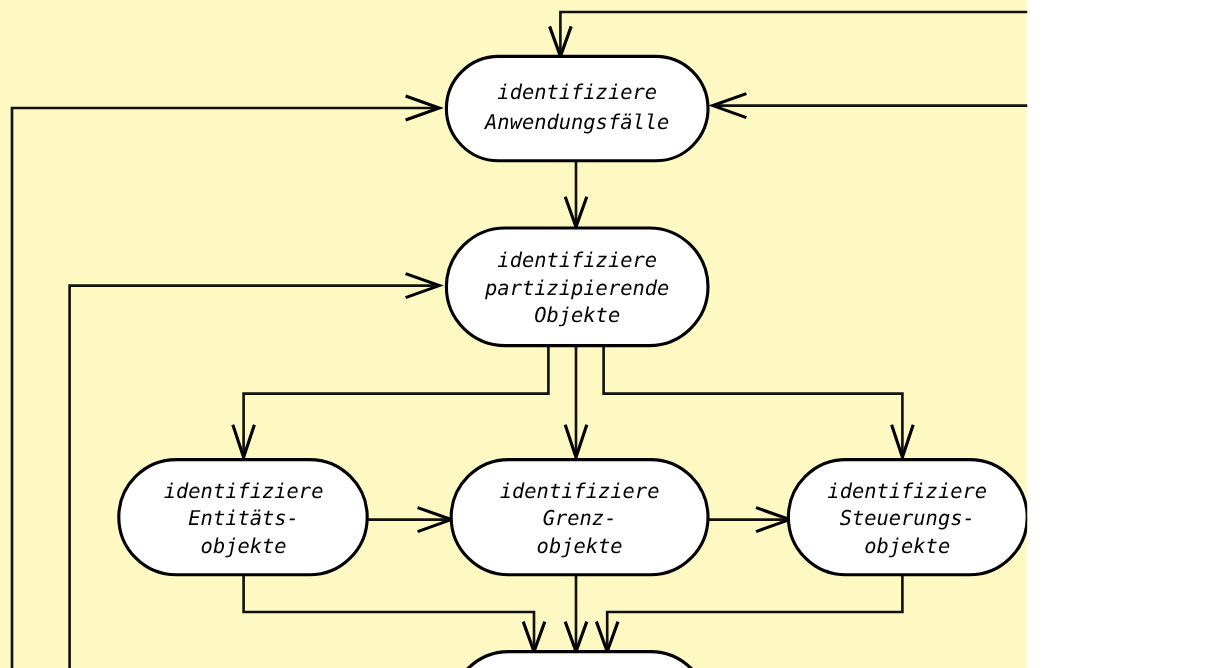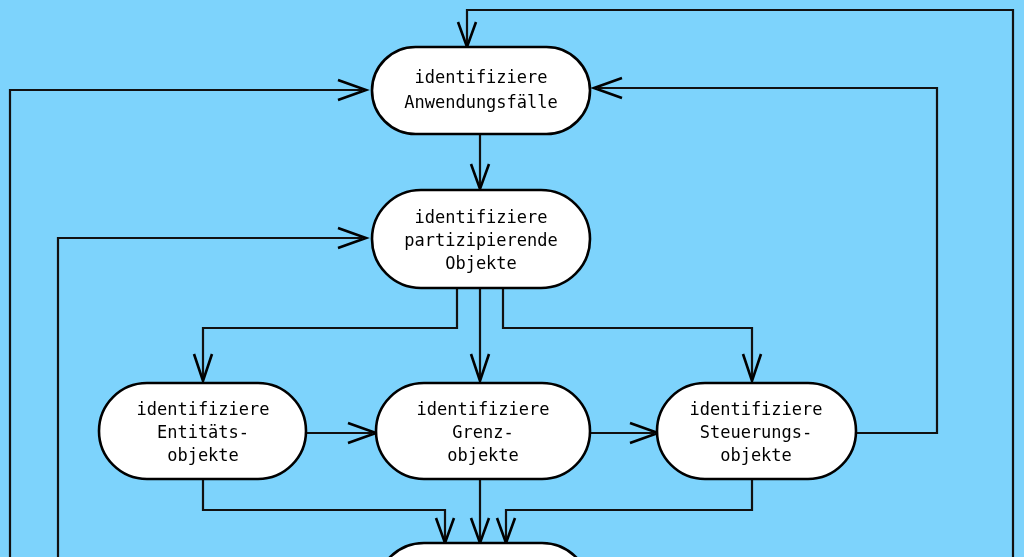--- a/index.html
+++ b/index.html
@@ -3,25 +3,26 @@
 <meta charset="utf-8">
 <title>Flussdiagramm</title>
 <style>
   html, body {
     margin: 0;
     padding: 0;
     background: #ffffff;
   }
   #canvas {
     position: relative;
-    width: 1024px;
+    width: 856px;
     height: 557px;
-    background: #7dd3fc;
+    background: #fef9c3;
     overflow: hidden;
     font-family: "DejaVu Sans Mono", "Liberation Mono", monospace;
+    font-style: italic;
   }
   #diagram-svg {
     position: absolute;
     left: 0;
     top: 0;
     width: 1024px;
     height: 557px;
   }
   .node-shape {
     fill: #ffffff;

